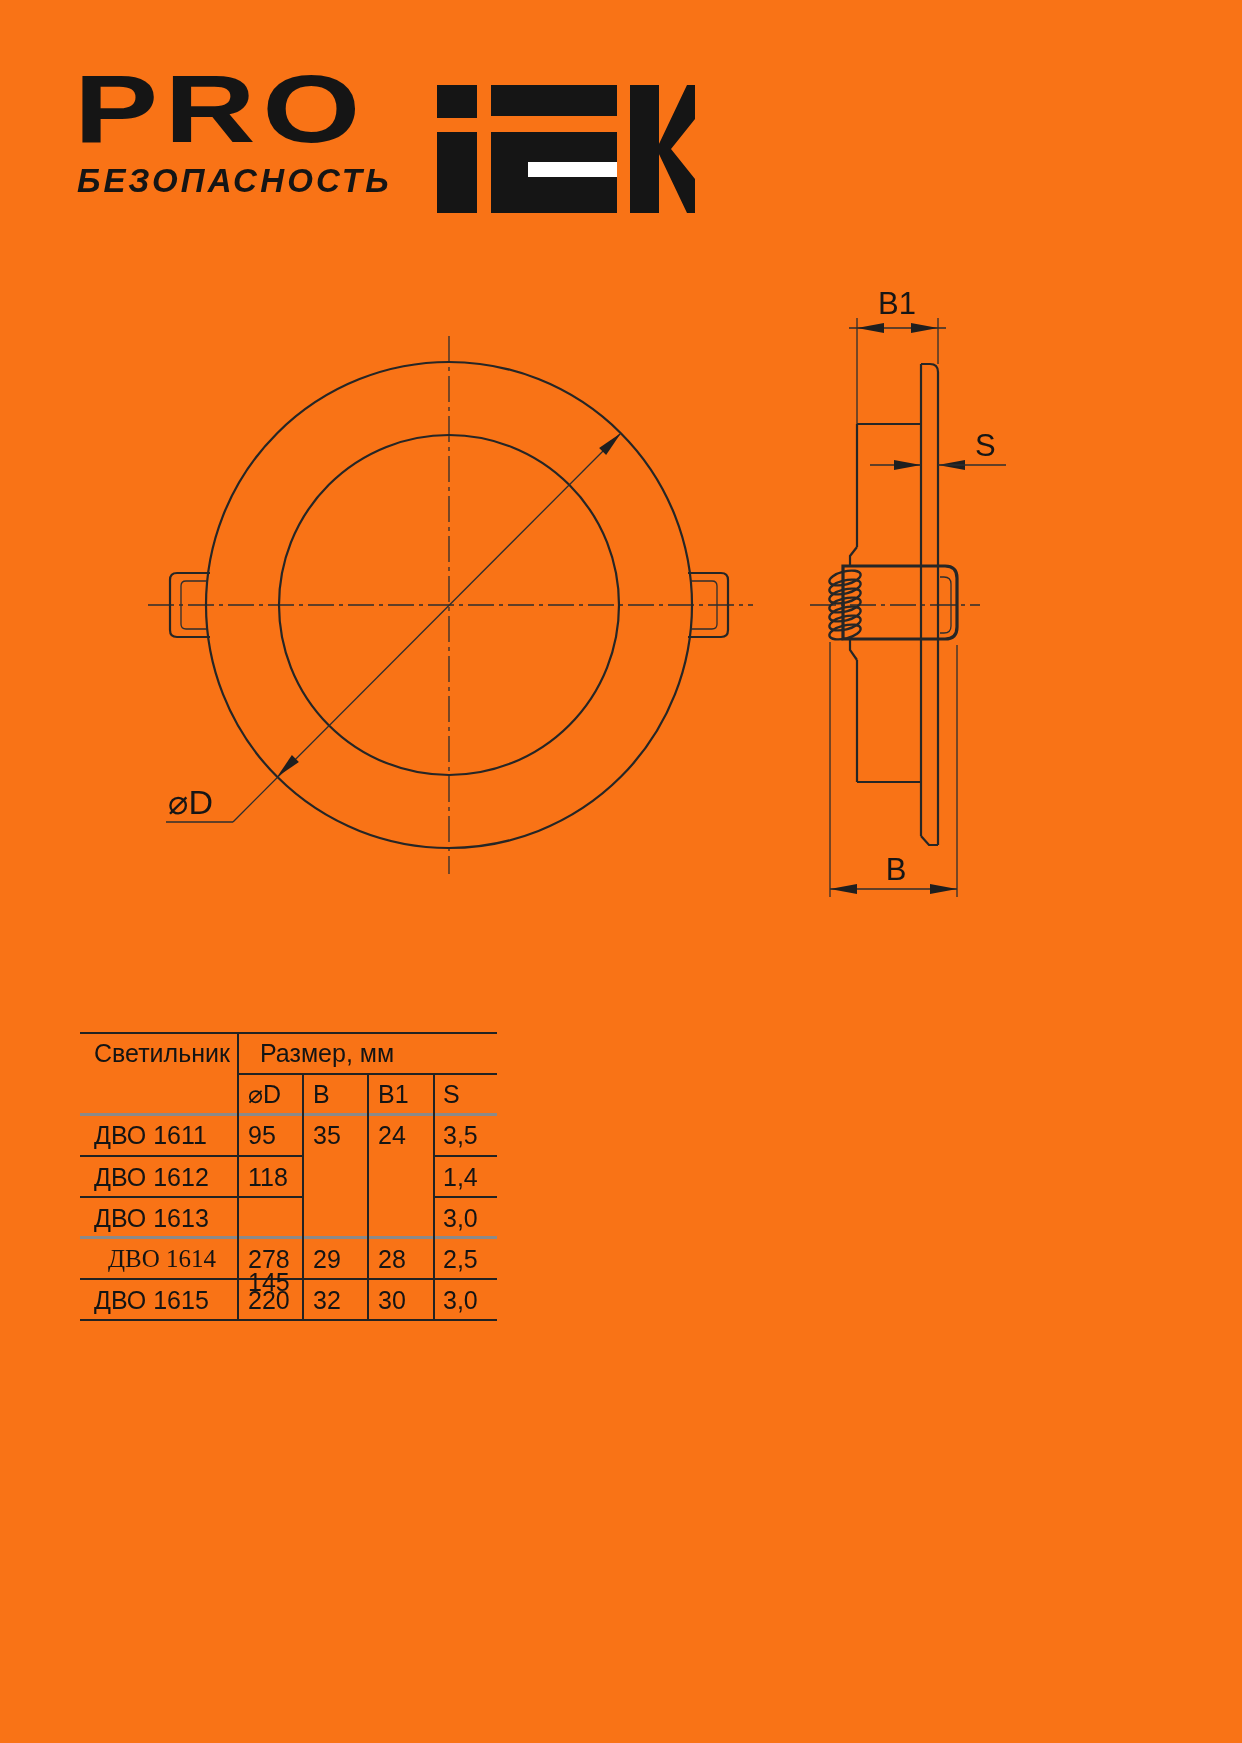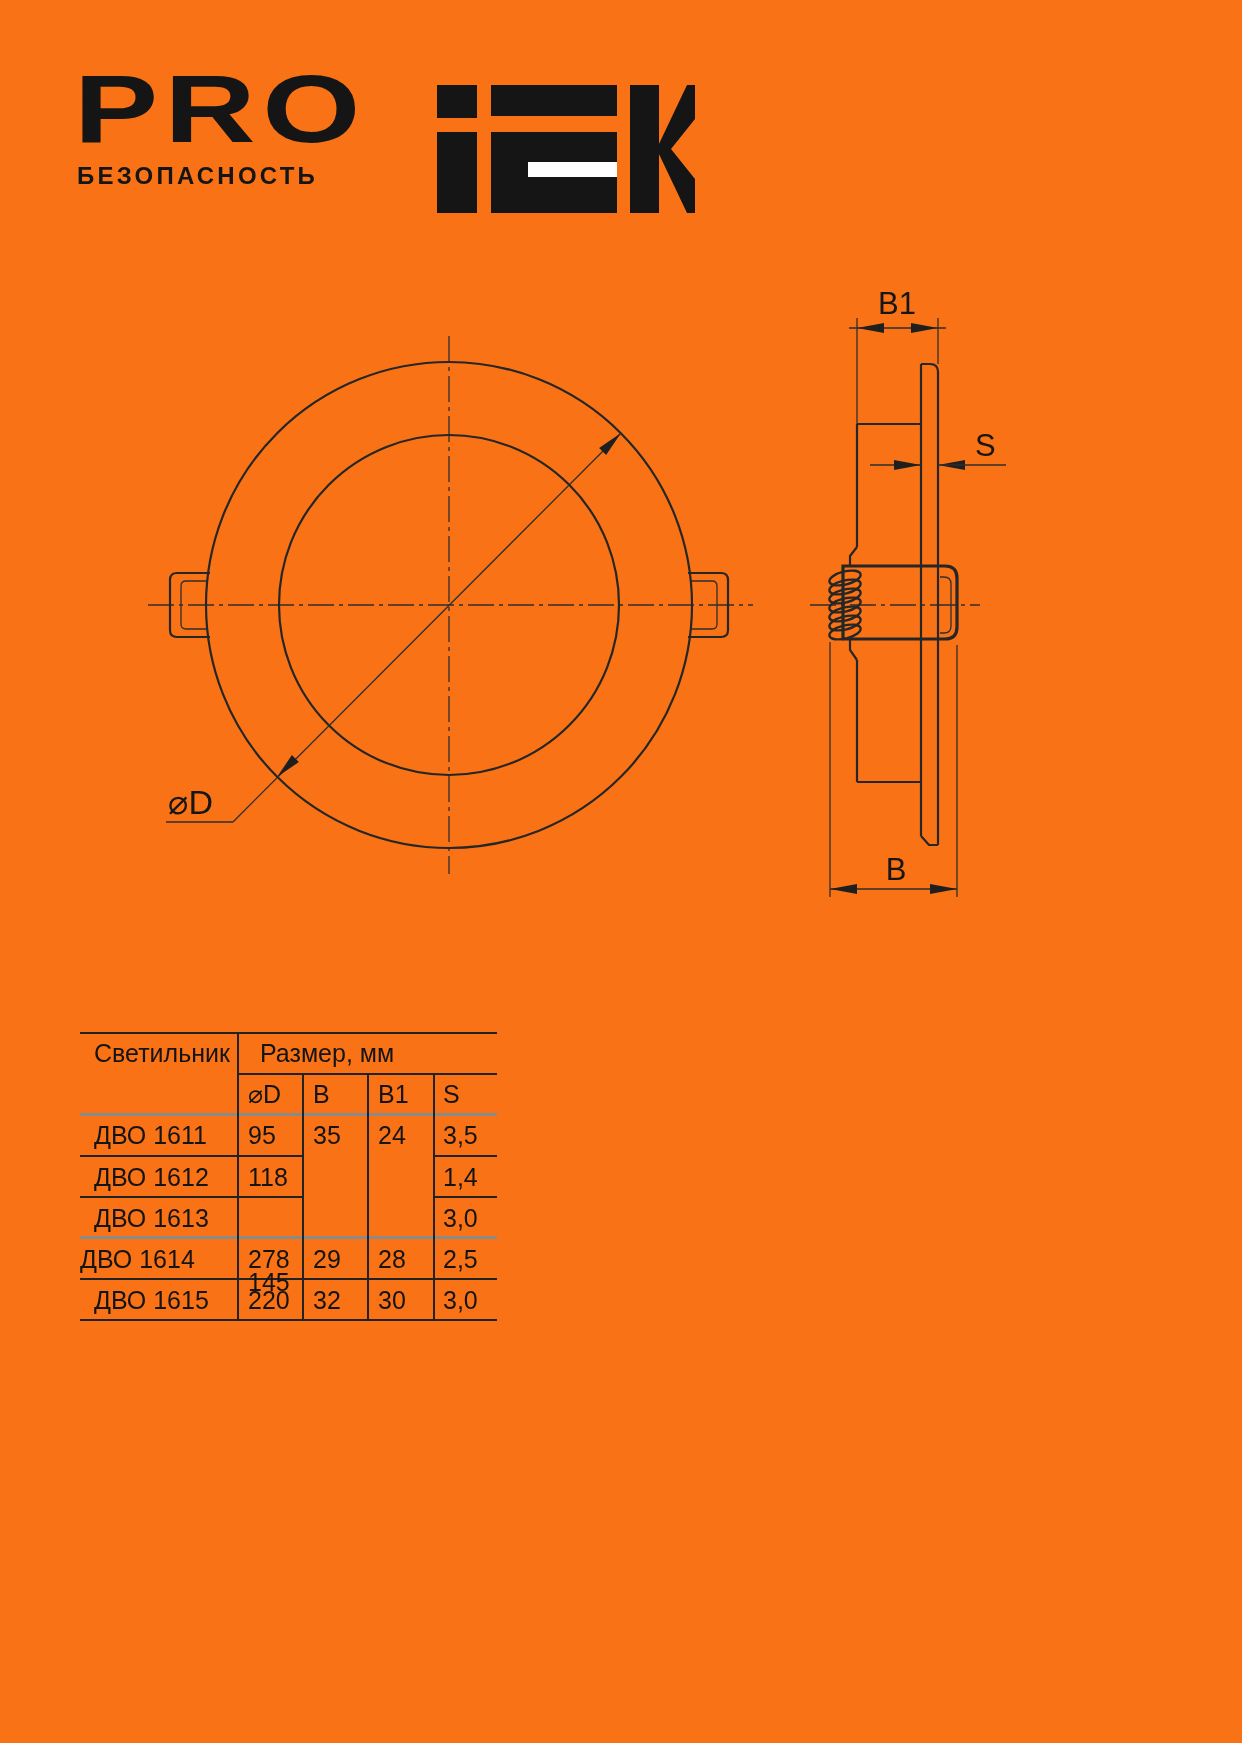--- a/index.html
+++ b/index.html
@@ -9,21 +9,21 @@
     font-family:"Liberation Sans","DejaVu Sans",sans-serif;color:#1a1a1a;padding-left:36px;
   }
   
   .logo-pro{
     position:absolute;left:74px;top:60px;
     font-size:97px;line-height:1;font-weight:900;letter-spacing:5px;color:#151515;
     transform:scaleX(1.30);transform-origin:left top;white-space:nowrap;
   }
   .logo-sub{
     position:absolute;left:77px;top:162px;
-    font-size:24px;font-weight:700;letter-spacing:3.2px;color:#151515;white-space:nowrap;
+    font-size:33px;font-weight:700;letter-spacing:3.2px;color:#151515;white-space:nowrap;font-style:italic;
   }
   
   .drawing{position:absolute;left:0;top:0;width:1242px;height:1743px;}
   .outline{fill:none;stroke:#262626;stroke-width:2.2px;}
   .bold-outline{fill:none;stroke:#262626;stroke-width:3.2px;}
   .thin{fill:none;stroke:#2e2e2e;stroke-width:1.3px;}
   .cline{fill:none;stroke:#2e2e2e;stroke-width:1.3px;stroke-dasharray:26 5 4 5;}
   .arrow{fill:#1f1f1f;stroke:none;}
   .dimtext{font-family:"Liberation Sans","DejaVu Sans",sans-serif;font-size:31px;fill:#161616;}
   .dimtext-d{font-family:"Liberation Sans","DejaVu Sans",sans-serif;font-size:34px;fill:#161616;}
@@ -160,21 +160,21 @@
     <div class="cell" style="left:443px;top:1123px;">3,5</div>
 
     <div class="cell" style="left:94px;top:1165px;">ДВО 1612</div>
     <div class="cell" style="left:248px;top:1165px;">118</div>
     <div class="cell" style="left:443px;top:1165px;">1,4</div>
 
     <div class="cell" style="left:94px;top:1206px;">ДВО 1613</div>
     <div class="cell" style="left:248px;top:1270px;">145</div>
     <div class="cell" style="left:443px;top:1206px;">3,0</div>
 
-    <div class="cell" style="left:80px;top:1247px;">ДВО 1614</div>
+    <div class="cell" style="left:108px;top:1247px;font-family:Liberation Serif, serif;">ДВО 1614</div>
     <div class="cell" style="left:248px;top:1247px;">278</div>
     <div class="cell" style="left:313px;top:1247px;">29</div>
     <div class="cell" style="left:378px;top:1247px;">28</div>
     <div class="cell" style="left:443px;top:1247px;">2,5</div>
 
     <div class="cell" style="left:94px;top:1288px;">ДВО 1615</div>
     <div class="cell" style="left:248px;top:1288px;">220</div>
     <div class="cell" style="left:313px;top:1288px;">32</div>
     <div class="cell" style="left:378px;top:1288px;">30</div>
     <div class="cell" style="left:443px;top:1288px;">3,0</div>

